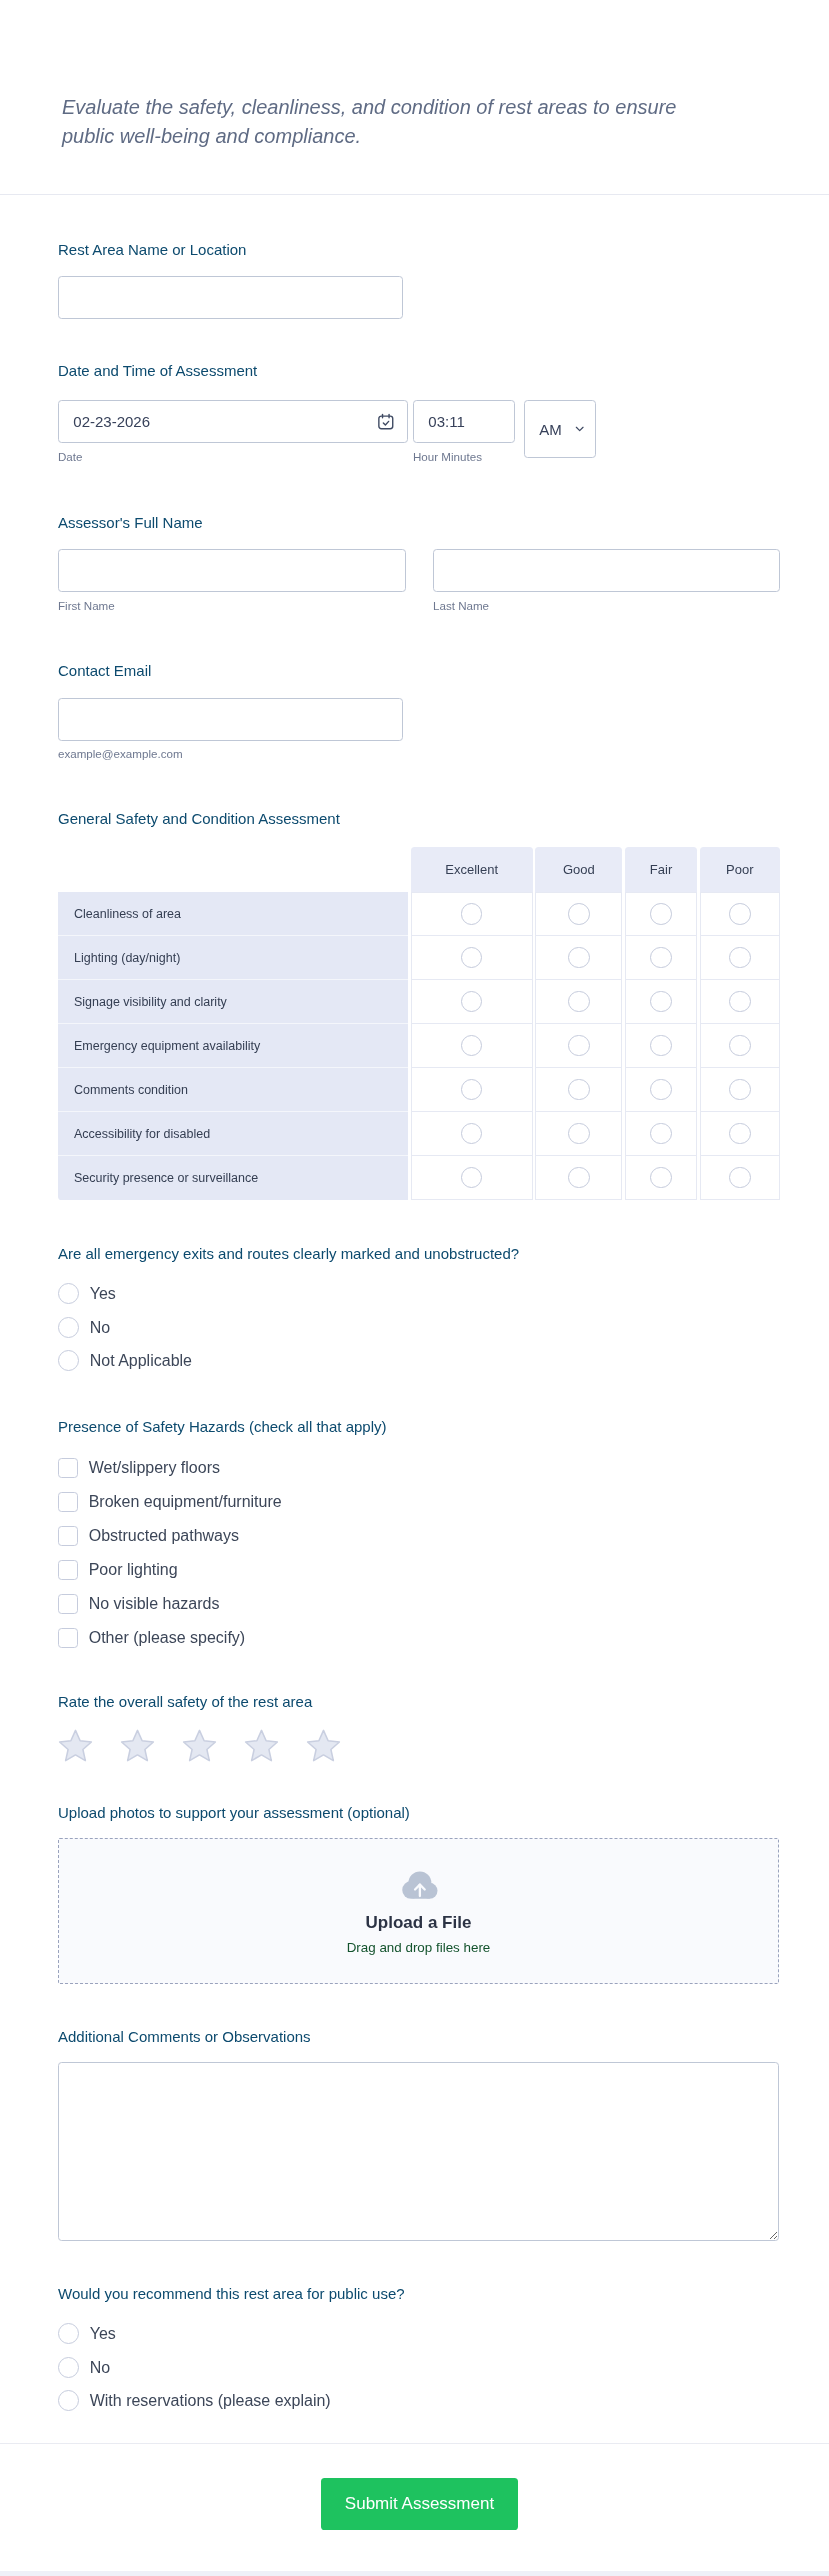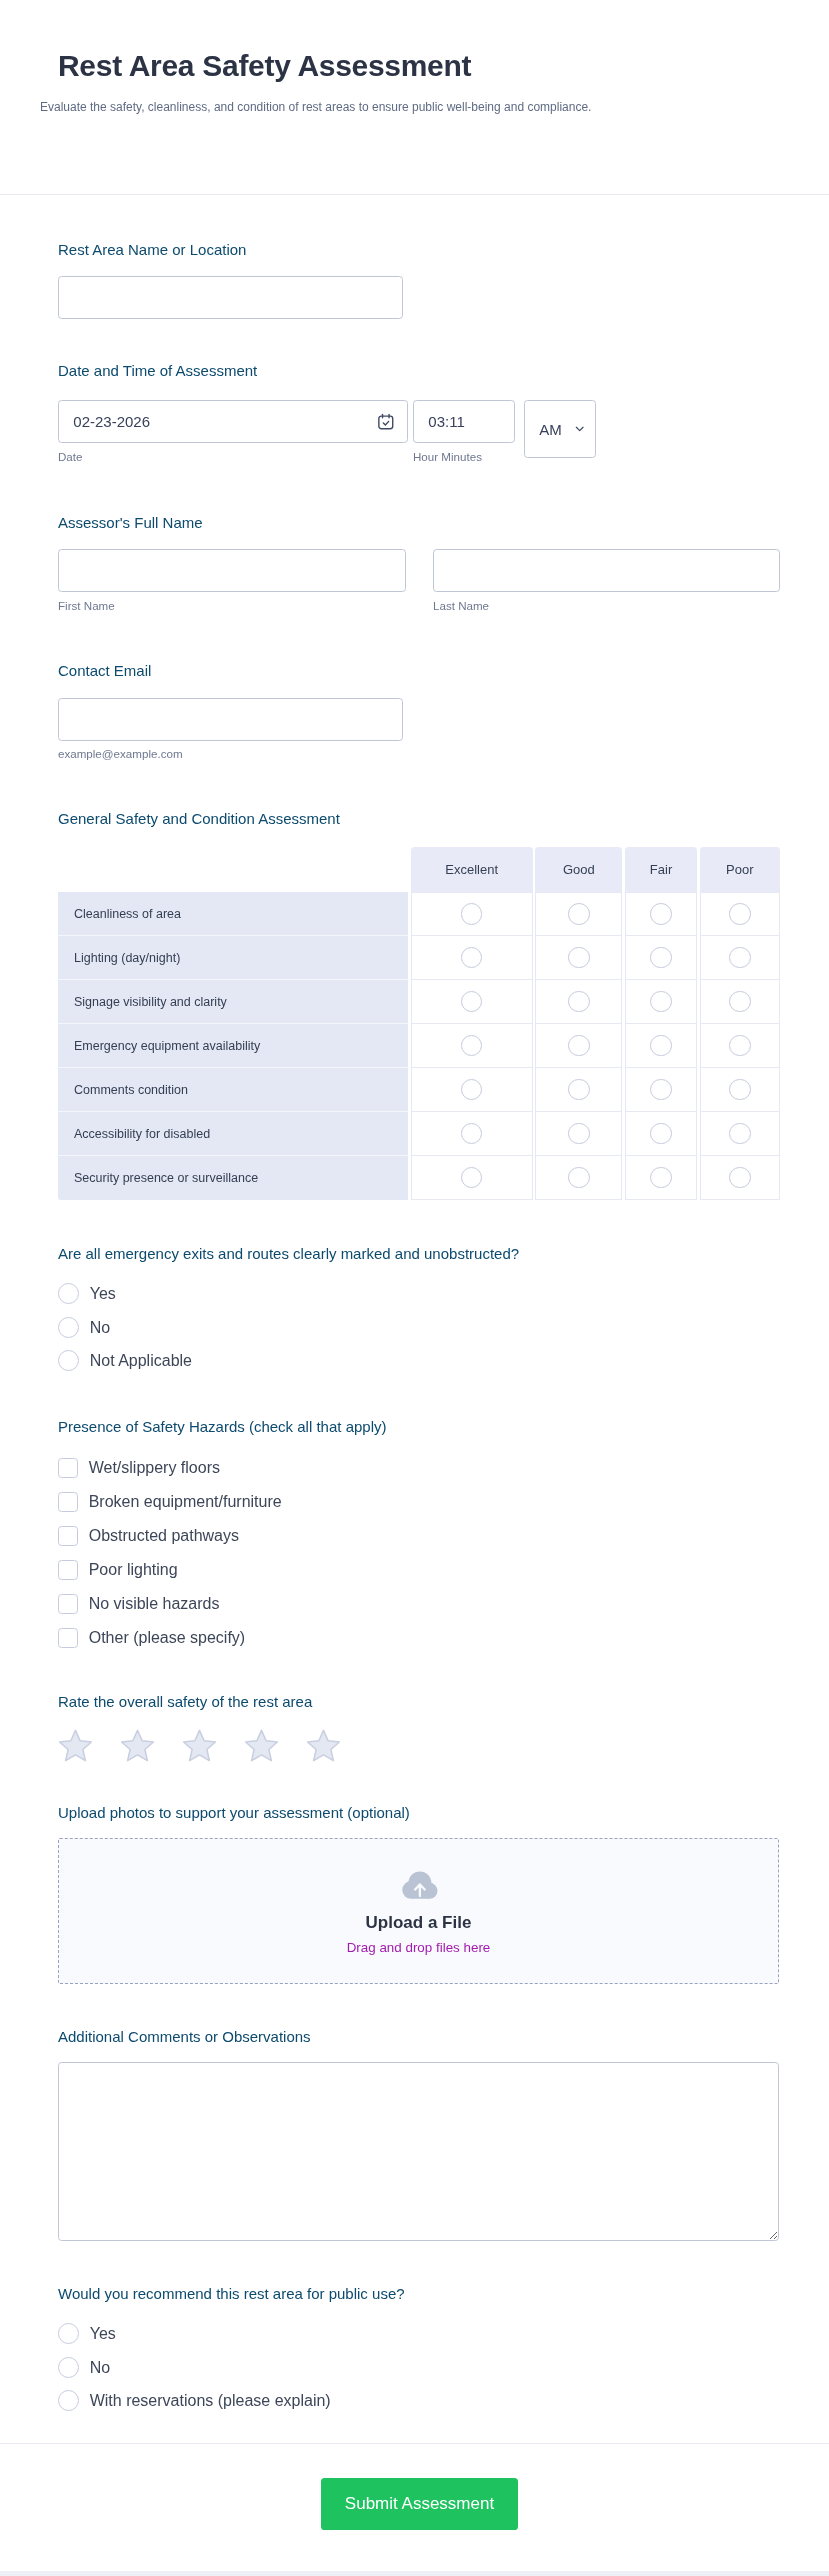--- a/index.html
+++ b/index.html
@@ -1,19 +1,19 @@
 <!DOCTYPE html>
 <html style="font-size:14.3px"><head>
 <meta charset="utf-8">
 <style>
   html,body{margin:0;padding:0;background:#eef0f8;}
   .page{position:relative;width:830px;height:2576px;background:#ffffff;overflow:hidden;
         font-family:"Liberation Sans",sans-serif;-webkit-font-smoothing:antialiased;}
   .title{position:absolute;left:58px;top:49px;font-size:30px;font-weight:700;color:#2c3345;letter-spacing:-0.3px;}
-  .subtitle{position:absolute;left:40px;top:93px;width:635px;font-size:12px;line-height:29px;color:#5f6b84;}
+  .subtitle{position:absolute;left:62px;top:93px;width:635px;font-size:20px;line-height:29px;color:#5f6b84;font-style:italic;}
   .divider{position:absolute;left:0;width:830px;height:0.9px;background:#e7e9f1;}
   .qlabel{position:absolute;left:58px;font-size:15px;font-weight:500;color:#0c4a6e;}
   .sublabel{position:absolute;font-size:11.6px;color:#6e7890;}
   .tinput{position:absolute;height:43px;border:0.9px solid #bfc7d6;border-radius:3.6px;background:#fff;
           box-sizing:border-box;padding:0 14.3px;font-size:15px;color:#37415a;outline:none;
           font-family:"Liberation Sans",sans-serif;}
   .iconbtn{position:absolute;width:19.6px;height:19.6px;cursor:pointer;}
   .selectbox{position:absolute;height:58px;border:0.9px solid #bfc7d6;border-radius:3.6px;background:#fff;
              box-sizing:border-box;display:flex;align-items:center;justify-content:space-between;
              padding:0 9px 0 14.3px;font-size:15px;color:#37415a;cursor:pointer;}
@@ -39,35 +39,34 @@
   .checkbox{width:18px;height:18px;border-radius:3.6px;border:0.9px solid #c6ccdd;background:#fff;cursor:pointer;flex:none;}
   .opt-text{margin-left:10.7px;font-size:16px;color:#3c4658;}
   
   .stars{position:absolute;left:57px;top:1727px;display:flex;gap:25px;}
   .star{width:37px;height:37px;cursor:pointer;}
   
   .upload{position:absolute;left:58px;top:1838px;width:721px;height:146px;border:0.9px dashed #9aa3bd;
           border-radius:1.8px;background:#f9fafd;box-sizing:border-box;display:flex;flex-direction:column;
           align-items:center;justify-content:center;cursor:pointer;}
   .upload-title{font-size:17px;font-weight:700;color:#2c3345;margin-top:9px;}
-  .upload-hint{font-size:13.4px;color:#a21caf;margin-top:7.1px;}
+  .upload-hint{font-size:13.4px;color:#14532d;margin-top:7.1px;}
   .textarea{position:absolute;left:58px;top:2062px;width:721px;height:179px;border:0.9px solid #bfc7d6;
             border-radius:3.6px;box-sizing:border-box;padding:10.7px 14.3px;font-size:14.3px;color:#37415a;
             font-family:"Liberation Sans",sans-serif;resize:both;outline:none;}
   .submit{position:absolute;left:321px;top:2478px;width:197px;height:52px;border:none;border-radius:3.6px;
           background:#1ec25f;color:#ffffff;font-size:17px;font-weight:500;cursor:pointer;
           font-family:"Liberation Sans",sans-serif;}
   .bottom-strip{position:absolute;left:0;top:2571px;width:830px;height:5.4px;background:#eef0f8;}
 </style>
 </head>
 <body>
 
 <div class="page">
 
-  <div class="title">Rest Area Safety Assessment</div>
   <div class="subtitle">Evaluate the safety, cleanliness, and condition of rest areas to ensure public well-being and compliance.</div>
   <div class="divider" style="top:194px;"></div>
 
   <div class="qlabel" style="top:241px;">Rest Area Name or Location</div>
   <input class="tinput" style="left: 58px; top: 276px; width: 345px;" type="text" value="">
 
   <div class="qlabel" style="top:362px;">Date and Time of Assessment</div>
   <input class="tinput" style="left: 58px; top: 400px; width: 350px; padding-right: 43px;" type="text" value="02-23-2026">
   <span class="iconbtn" style="left:376px;top:412px;">
     <svg viewBox="0 0 24 24" width="19.6" height="19.6" fill="none" stroke="#3f4a63" stroke-width="1.7" stroke-linecap="round" stroke-linejoin="round">

